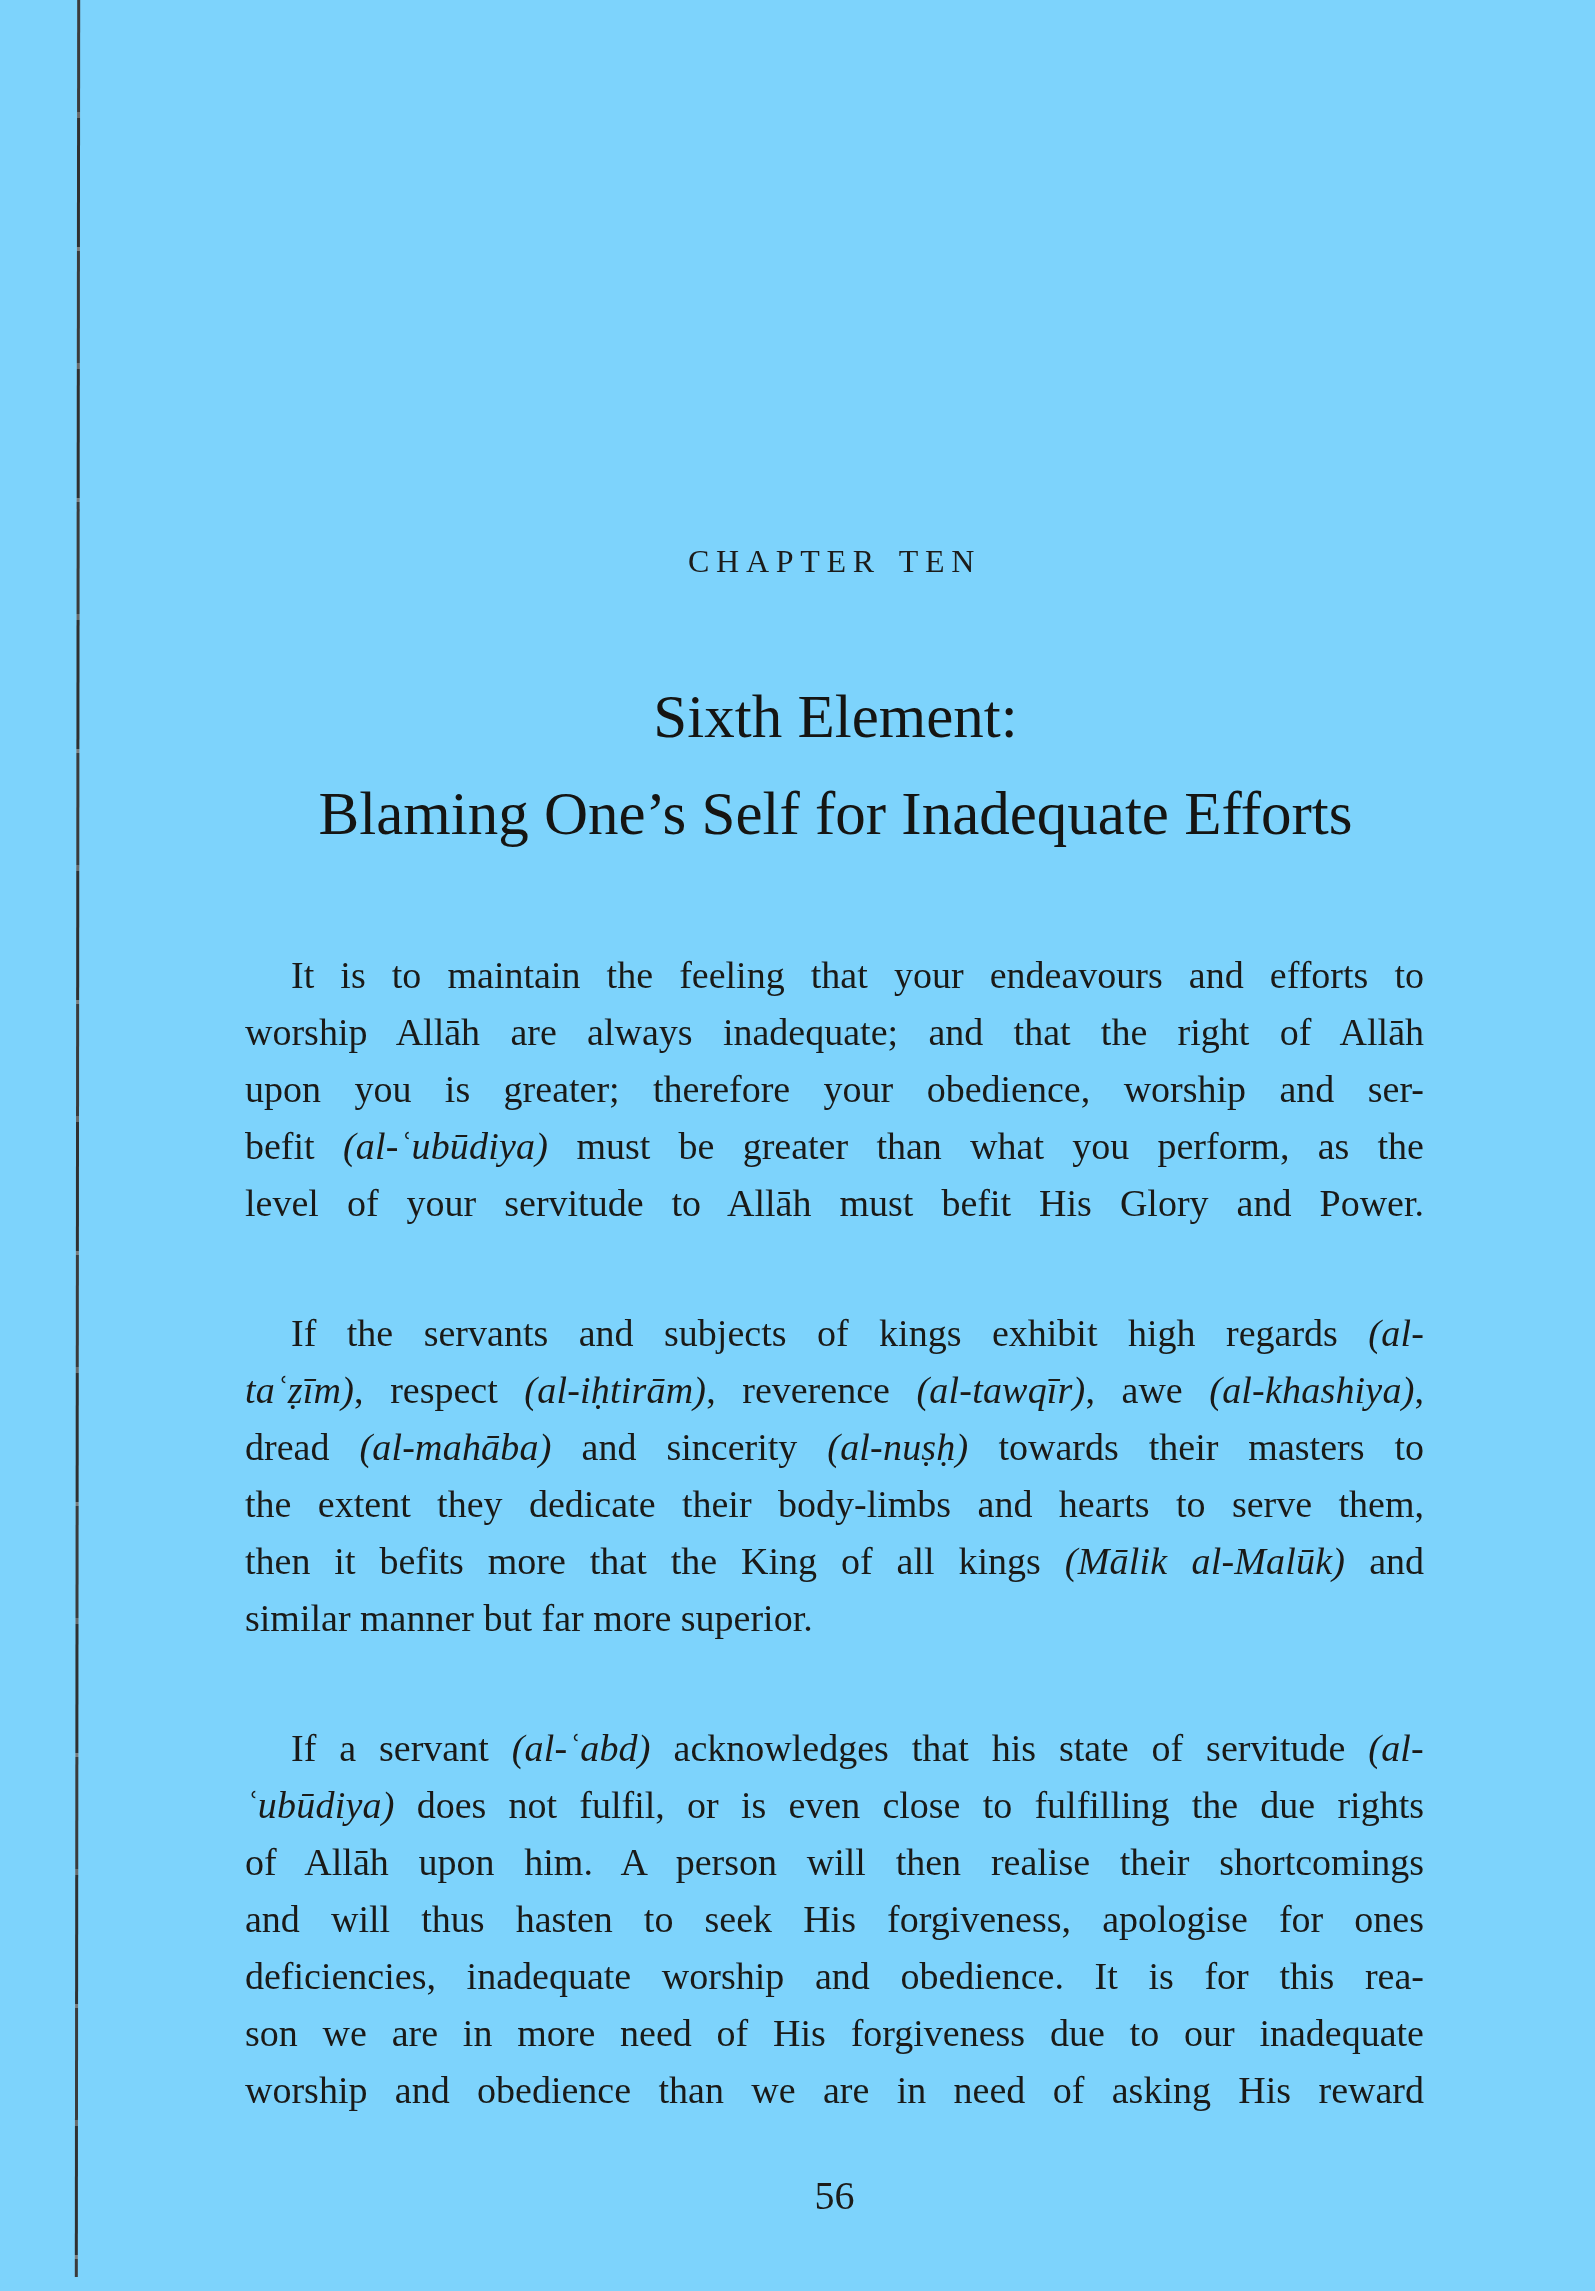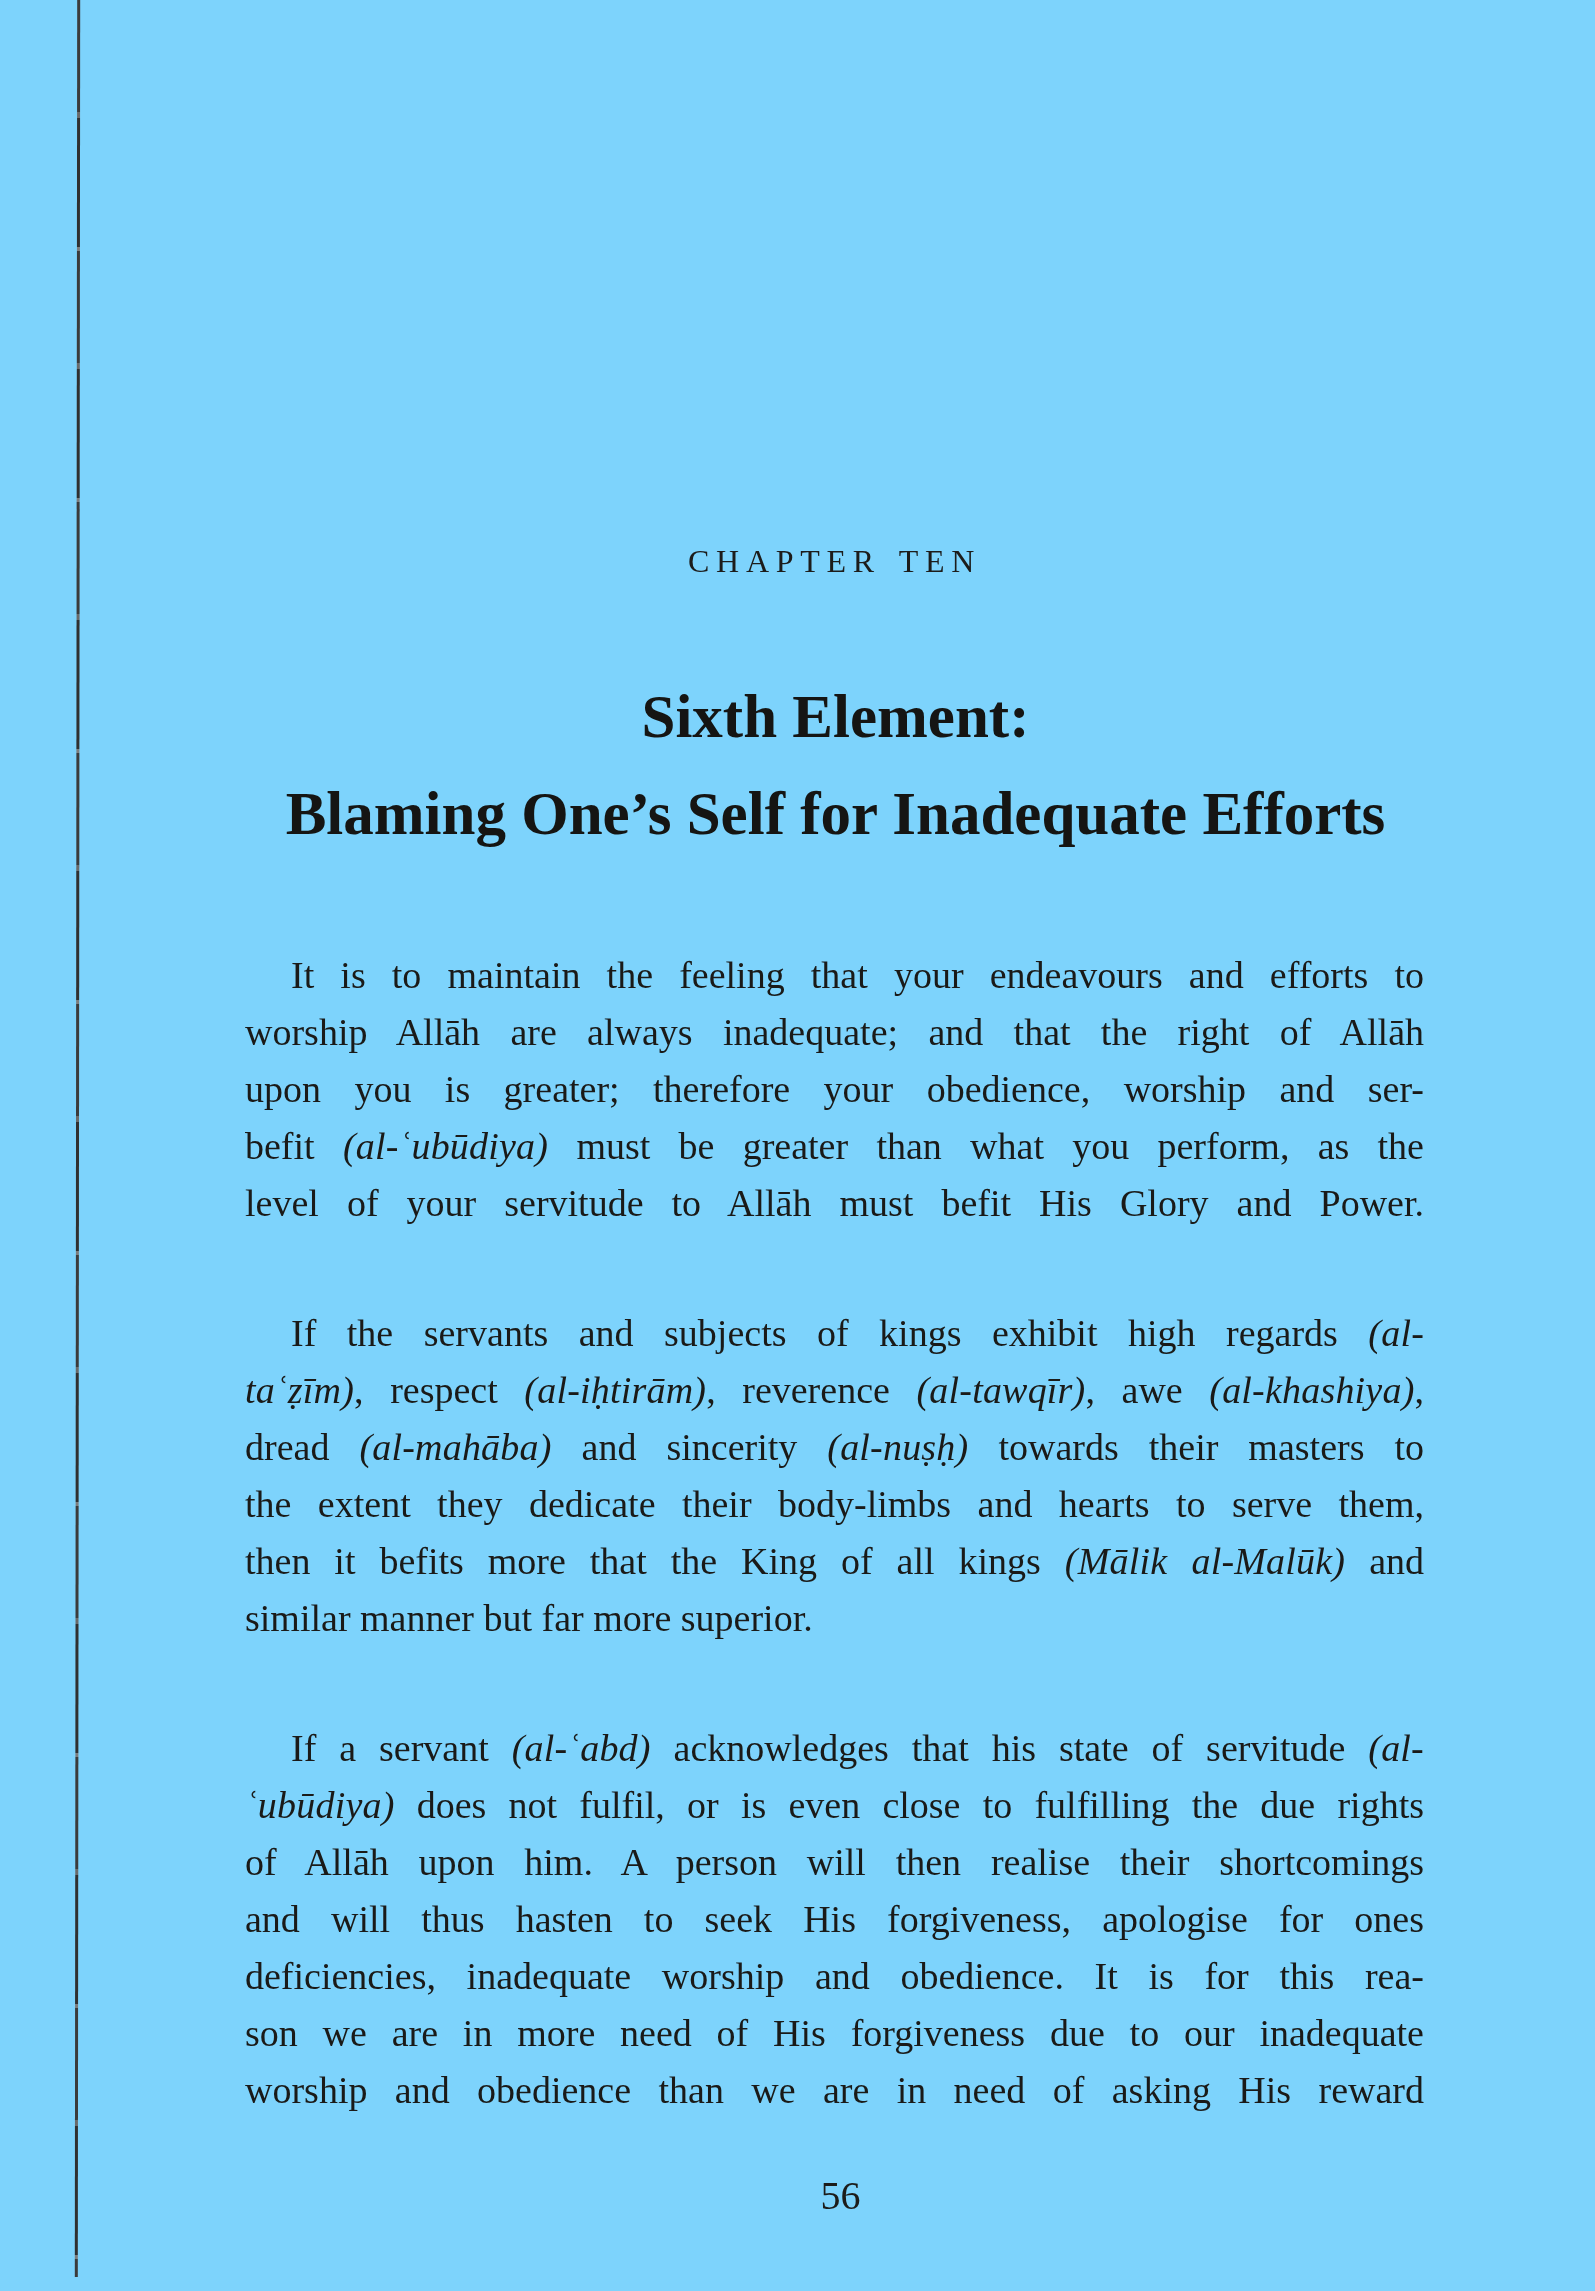--- a/index.html
+++ b/index.html
@@ -35,21 +35,21 @@
     font-size: 32px;
     letter-spacing: 6.7px;
     word-spacing: 3.8px;
     color: #1c1c1a;
   }
   .title {
     position: absolute;
     left: 208px; width: 1255px; top: 668px;
     margin: 0;
     font-size: 61px;
-    font-weight: 700;
+    font-weight: 400;
     line-height: 97px;
     text-align: center;
     color: #151513;
   }
   .title .title-line { display: block; }
   .body {
     position: absolute;
     left: 245px; width: 1179px; top: 947px;
     font-size: 38px;
     line-height: 57px;
@@ -64,21 +64,21 @@
   .line.short {
     text-align: left;
     text-align-last: left;
   }
   .line em {
     font-style: italic;
     letter-spacing: 0.2px;
   }
   .page-number {
     position: absolute;
-    left: 251px; width: 1179px; top: 2172px;
+    left: 245px; width: 1179px; top: 2172px;
     text-align: center;
     font-size: 40px;
     color: #1c1c1a;
   }
 </style>
 </head>
 <body>
 
 <div class="page">
   <div class="scan-line"></div>

